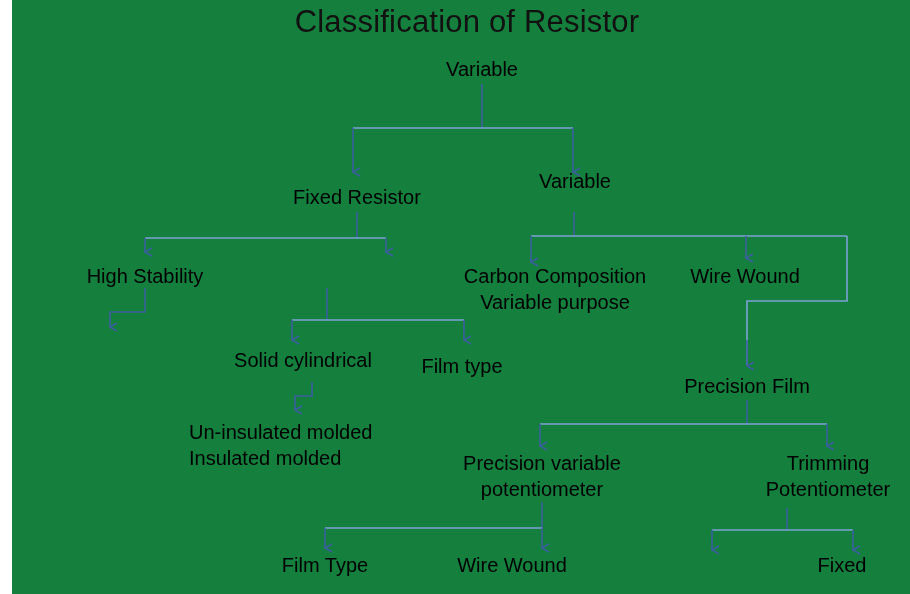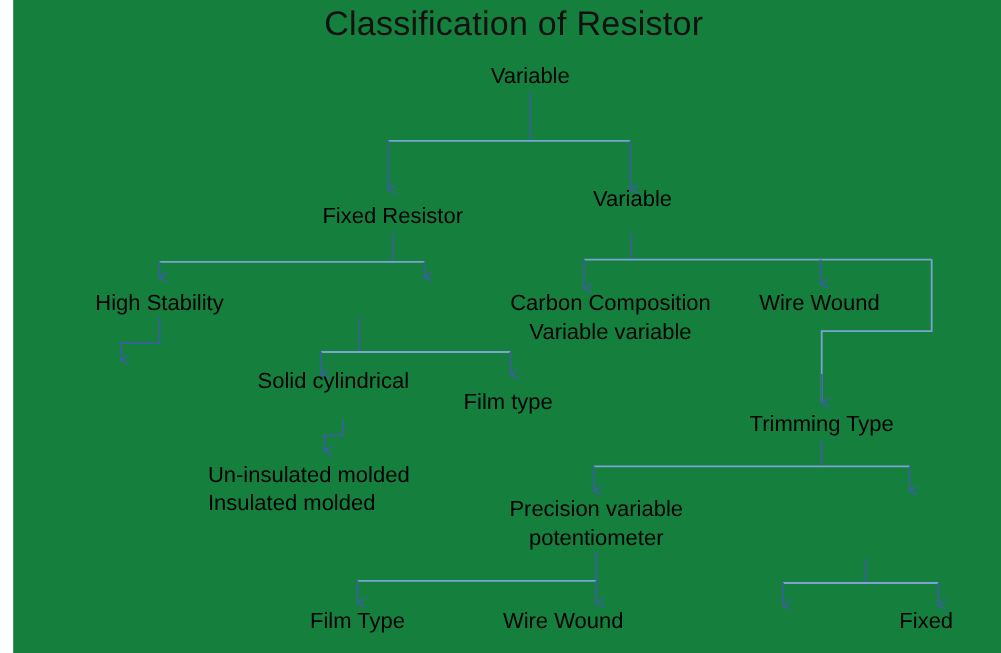--- a/index.html
+++ b/index.html
@@ -74,37 +74,39 @@
   <div class="node c" style="left:470px;top:56px;">Variable</div>
 
   <div class="node c" style="left:345px;top:184px;">Fixed Resistor</div>
 
   <div class="node c" style="left:563px;top:168px;">Variable</div>
 
   <div class="node c" style="left:133px;top:263px;">High Stability</div>
 
 
   <div class="node c" style="left:543px;top:263px;">Carbon Composition
-Variable variable</div>
+Variable purpose</div>
 
   <div class="node c" style="left:733px;top:263px;">Wire Wound</div>
 
 
-  <div class="node c" style="left:291px;top:334px;text-align:right;">Solid cylindrical</div>
+  <div class="node c" style="left:291px;top:347px;text-align:right;">Solid cylindrical</div>
 
   <div class="node c" style="left:450px;top:353px;">Film type</div>
 
   <div class="node l" style="left:177px;top:419px;">Un-insulated molded
 Insulated molded</div>
 
-  <div class="node c" style="left:735px;top:373px;">Trimming Type</div>
+  <div class="node c" style="left:735px;top:373px;">Precision Film</div>
 
   <div class="node c" style="left:530px;top:450px;">Precision variable
 potentiometer</div>
 
+  <div class="node c" style="left:816px;top:450px;">Trimming
+Potentiometer</div>
 
   <div class="node c" style="left:313px;top:552px;">Film Type</div>
 
   <div class="node c" style="left:500px;top:552px;">Wire Wound</div>
 
 
   <div class="node c" style="left:830px;top:552px;">Fixed</div>
 
 </div>
 

